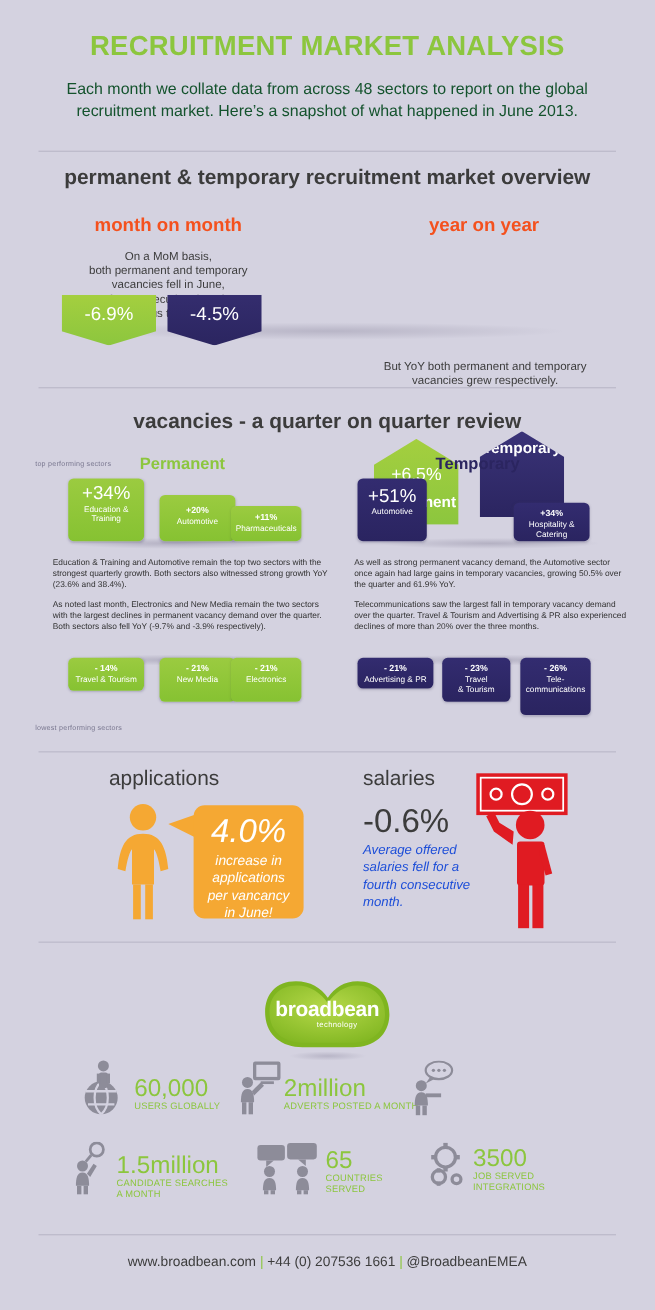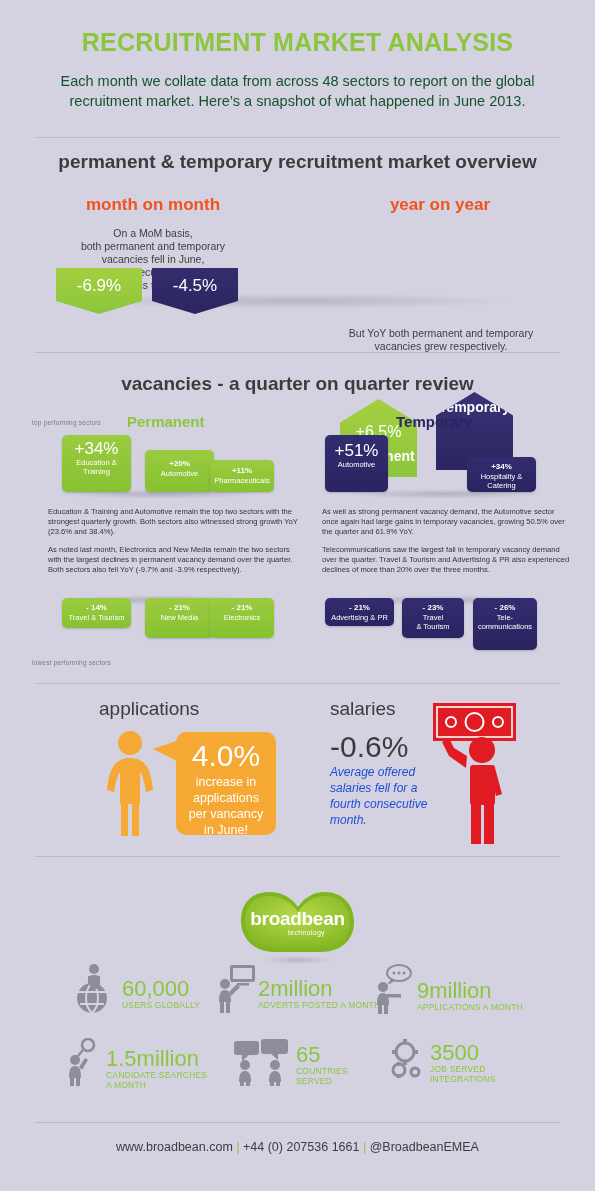--- a/index.html
+++ b/index.html
@@ -296,21 +296,21 @@
     <div class="blk-head" style="position:absolute;left:330px;top:6px;">salaries</div>
 
     <svg style="position:absolute;left:100px;top:38px;" width="60" height="106" viewBox="0 0 60 106">
       <circle cx="30" cy="13" r="12" fill="#f5a833"></circle>
       <path d="M30 28 C14 28 9 40 7 60 L14 62 C16 50 18 44 20 42 L20 74 L40 74 L40 42 C42 44 44 50 46 62 L53 60 C51 40 46 28 30 28 Z" fill="#f5a833"></path>
       <rect x="21" y="74" width="7" height="32" fill="#f5a833"></rect>
       <rect x="32" y="74" width="7" height="32" fill="#f5a833"></rect>
     </svg>
 
     <div class="bubble-tail" style="left:153px;top:48px;"></div>
-    <div class="bubble" style="left:176px;top:40px;width:100px;height:103px;">
+    <div class="bubble" style="left:176px;top:40px;width:100px;height:103px;font-style:italic;">
       <span class="big">4.0%</span>
       <span class="sm" style="white-space:pre-line">increase in
 applications
 per vancancy
 in June!</span>
     </div>
 
     <div class="sal-pct" style="position:absolute;left:330px;top:38px;">-0.6%</div>
     <div class="sal-txt" style="position:absolute;left:330px;top:72px;width:105px;white-space:pre-line">Average offered
 salaries fell for a
@@ -397,24 +397,20 @@
         <path d="M16 15 L12 21 L20 17 Z" fill="#8d8c99"></path>
         <circle cx="19" cy="9" r="1.5" fill="#8d8c99"></circle>
         <circle cx="24" cy="9" r="1.5" fill="#8d8c99"></circle>
         <circle cx="29" cy="9" r="1.5" fill="#8d8c99"></circle>
         <circle cx="8" cy="23" r="5" fill="#8d8c99"></circle>
         <path d="M8 29 C3 29 2 34 2 41 L14 41 C14 34 13 29 8 29 Z" fill="#8d8c99"></path>
         <rect x="12" y="30" width="14" height="3.5" fill="#8d8c99"></rect>
         <rect x="3" y="41" width="4" height="9" fill="#8d8c99"></rect>
         <rect x="9" y="41" width="4" height="9" fill="#8d8c99"></rect>
       </svg>
-      <div class="txt" style="margin-top:16px;">
-        <span class="num">9million</span>
-        <span class="cap" style="white-space:pre-line">APPLICATIONS A MONTH</span>
-      </div>
     </div>
 
     <div class="stat" style="left:68px;top:76px;">
       <svg class="ico" width="36" height="48" viewBox="0 0 36 48">
         <circle cx="20" cy="7" r="6" fill="none" stroke="#8d8c99" stroke-width="2.5"></circle>
         <path d="M15 12 L10 18" stroke="#8d8c99" stroke-width="2.5"></path>
         <circle cx="7" cy="22" r="5" fill="#8d8c99"></circle>
         <path d="M7 28 C2 28 1 33 1 40 L13 40 C13 33 12 28 7 28 Z" fill="#8d8c99"></path>
         <path d="M11 29 L17 20 L20 22 L14 32 Z" fill="#8d8c99"></path>
         <rect x="2" y="40" width="4" height="8" fill="#8d8c99"></rect>

